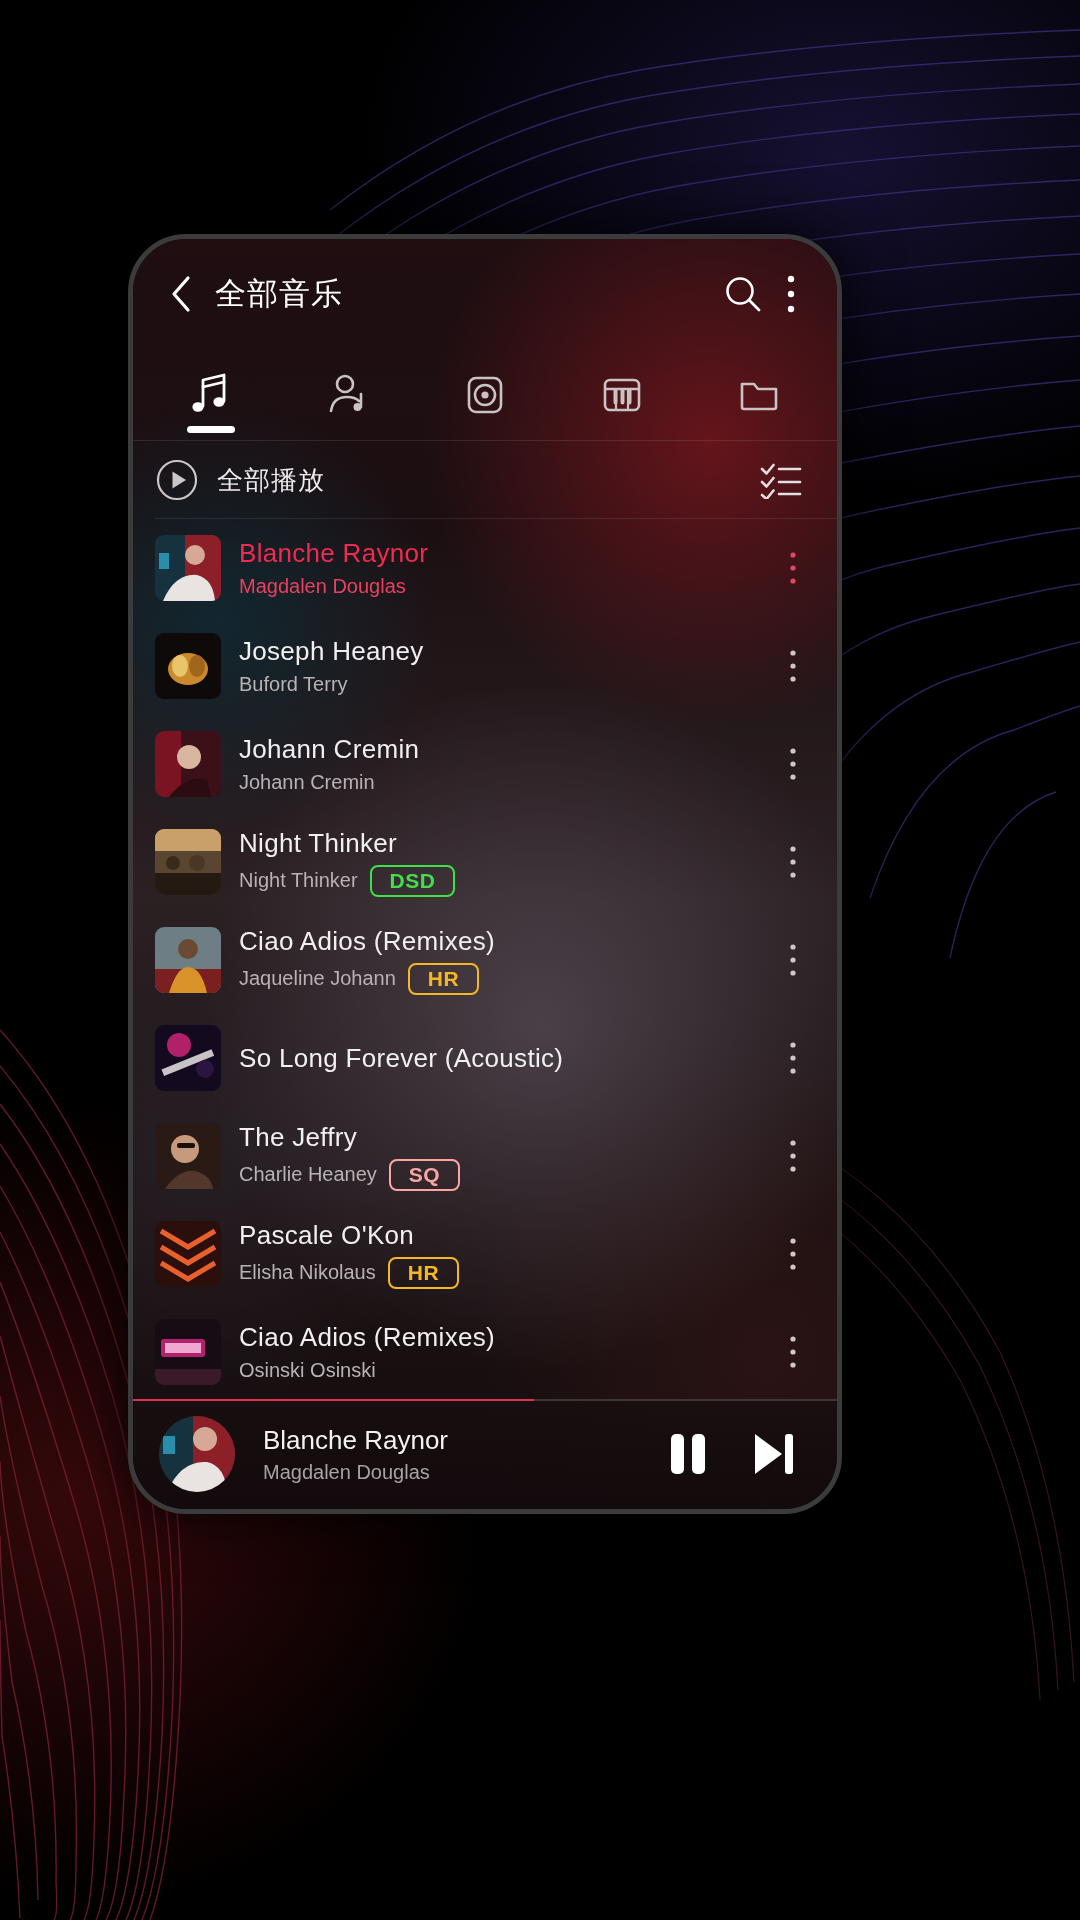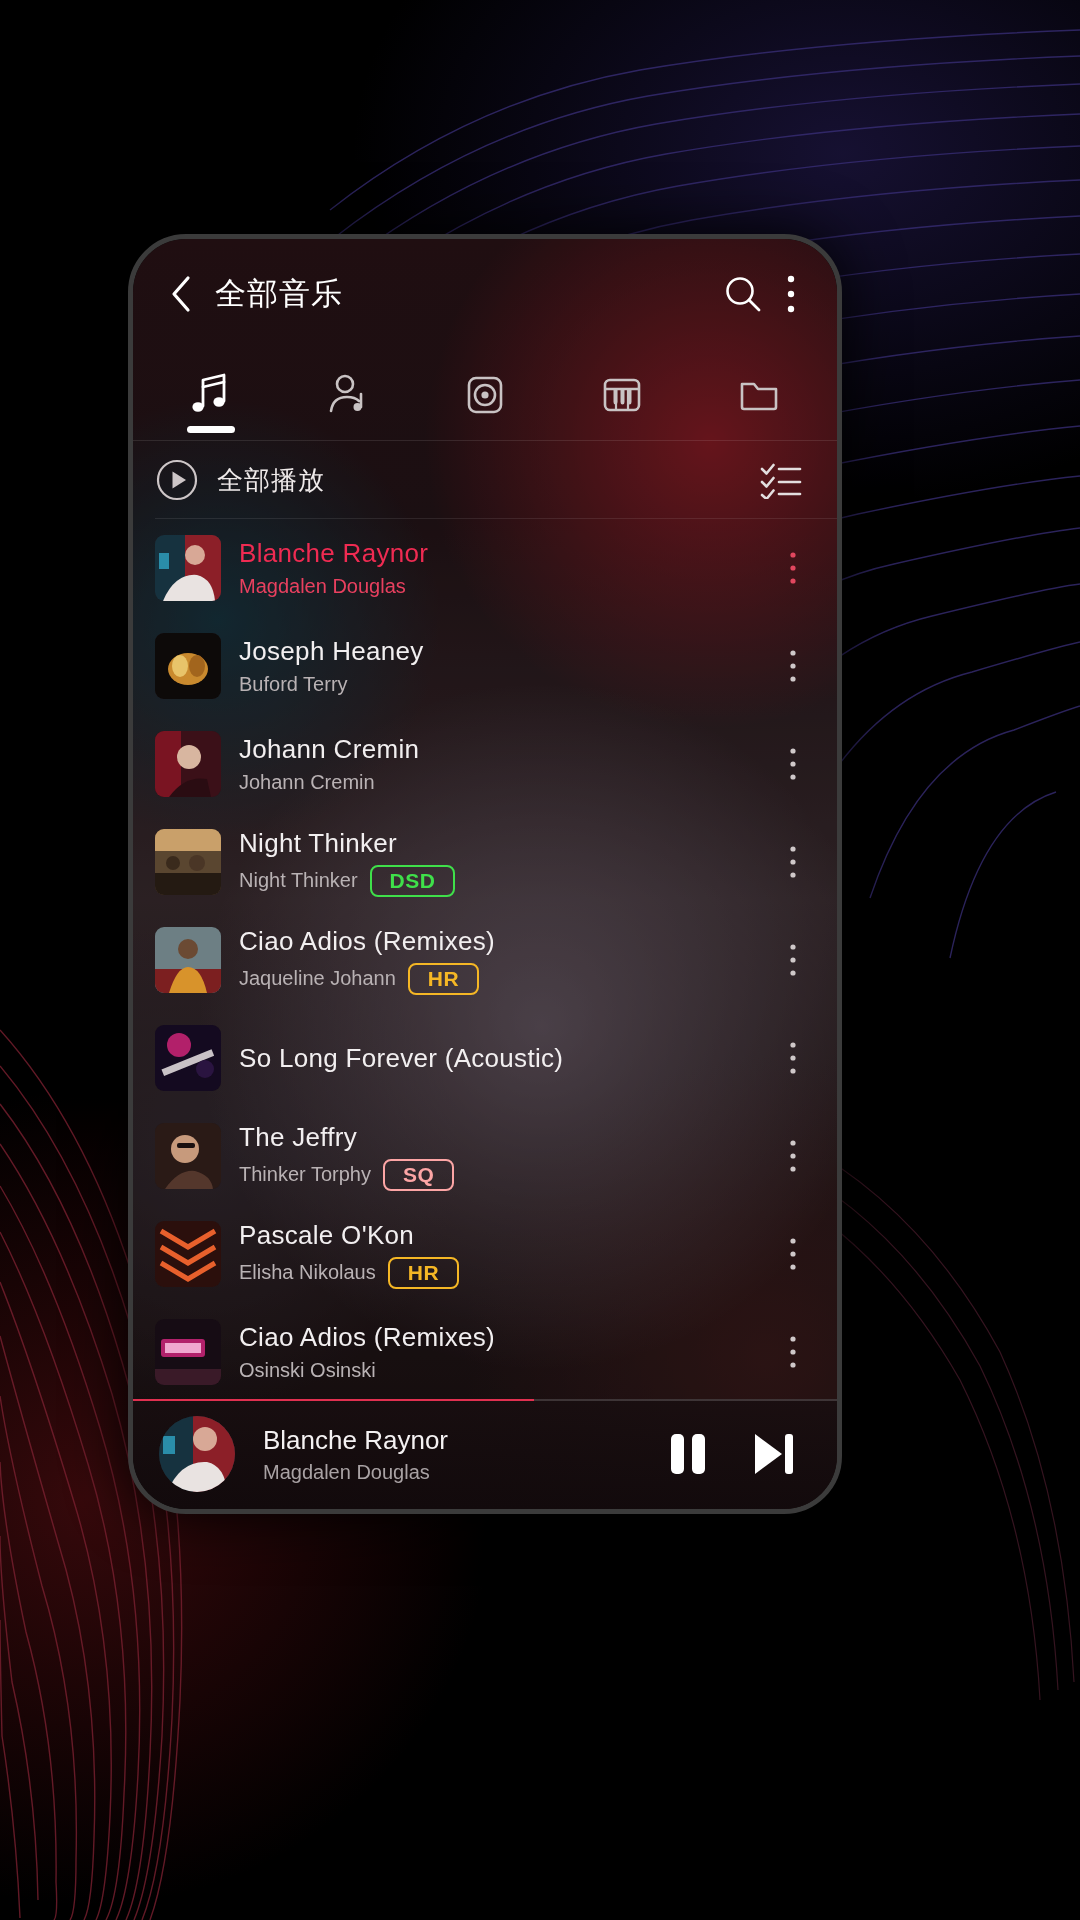--- a/index.html
+++ b/index.html
@@ -485,21 +485,21 @@
             <svg viewBox="0 0 66 66" preserveAspectRatio="none">
               <rect width="66" height="66" fill="#2a1a16"></rect>
               <circle cx="30" cy="26" r="14" fill="#c79a7c"></circle>
               <path d="M10 66 Q24 46 40 48 Q56 52 58 66 Z" fill="#54372c"></path>
               <rect x="22" y="20" width="18" height="5" rx="2" fill="#1a1010"></rect>
             </svg>
           </div>
           <div class="meta">
             <div class="song-title">The Jeffry</div>
             <div class="song-sub">
-              <span>Thinker Torphy</span>
+              <span>Charlie Heaney</span>
               <span class="badge sq">SQ</span>
             </div>
           </div>
           <div class="row-kebab">
             <svg width="8" height="34" viewBox="0 0 8 34">
               <circle cx="4" cy="4" r="2.6" fill="#cfc8c9"></circle>
               <circle cx="4" cy="17" r="2.6" fill="#cfc8c9"></circle>
               <circle cx="4" cy="30" r="2.6" fill="#cfc8c9"></circle>
             </svg>
           </div>

